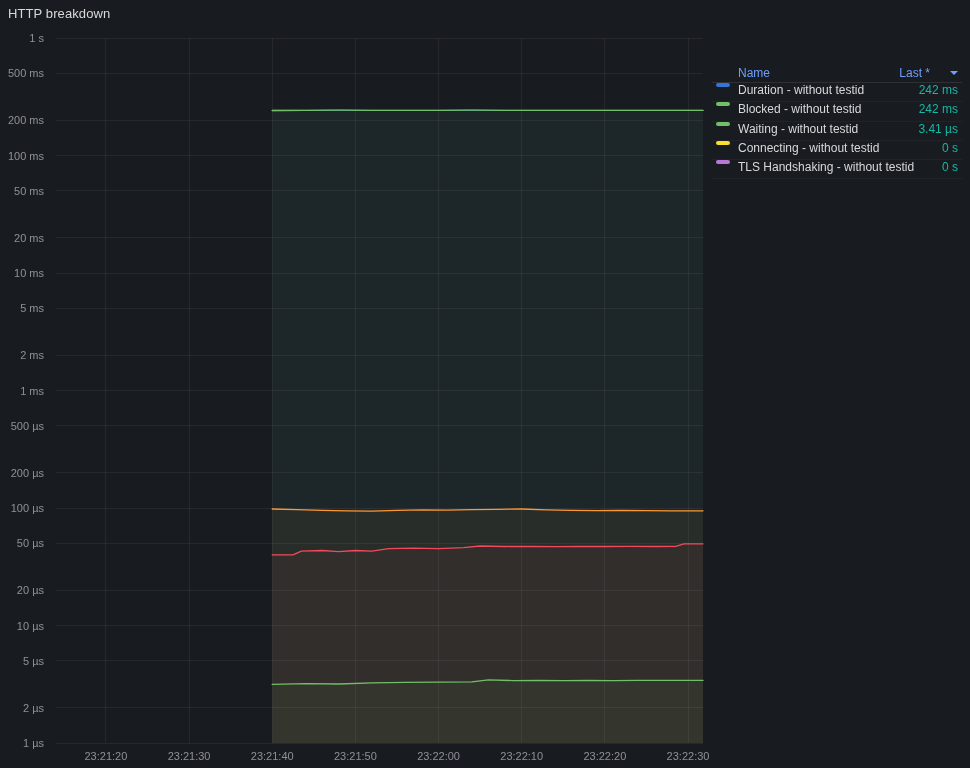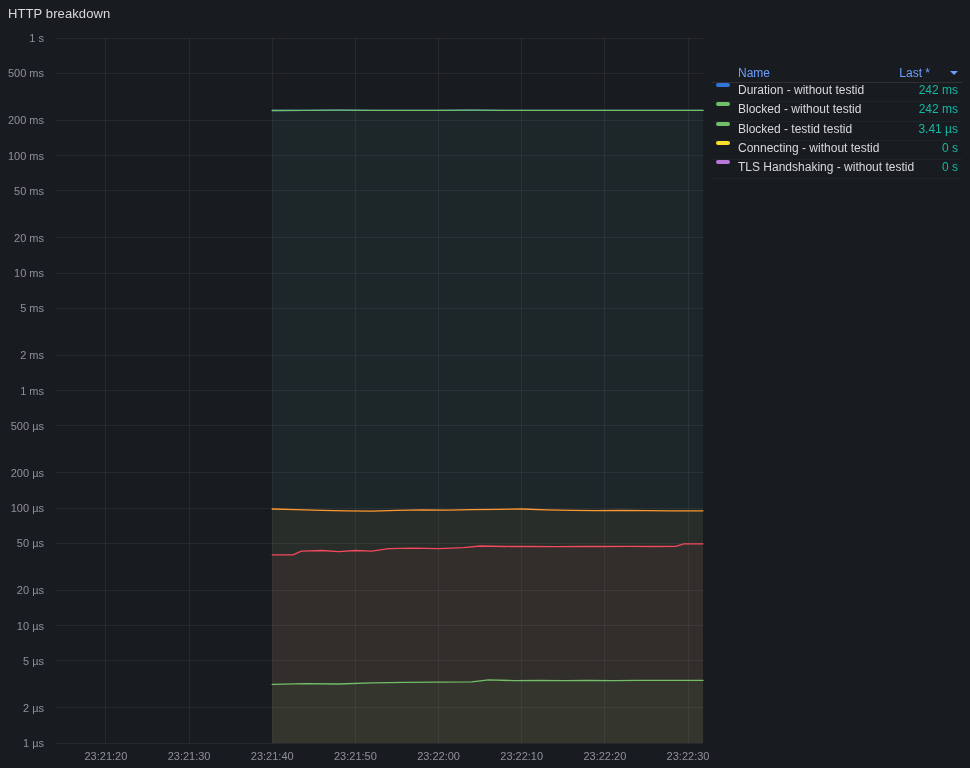--- a/index.html
+++ b/index.html
@@ -138,21 +138,21 @@
           <span class="legend-label">Duration - without testid</span>
           <span class="legend-value">242 ms</span>
         </div>
         <div class="legend-row">
           <span class="swatch" style="background: rgb(115, 191, 105);"></span>
           <span class="legend-label">Blocked - without testid</span>
           <span class="legend-value">242 ms</span>
         </div>
         <div class="legend-row">
           <span class="swatch" style="background: rgb(115, 191, 105);"></span>
-          <span class="legend-label">Blocked - testid testid</span>
+          <span class="legend-label">Waiting - without testid</span>
           <span class="legend-value">3.41 µs</span>
         </div>
         <div class="legend-row">
           <span class="swatch" style="background: rgb(250, 222, 42);"></span>
           <span class="legend-label">Connecting - without testid</span>
           <span class="legend-value">0 s</span>
         </div>
         <div class="legend-row">
           <span class="swatch" style="background: rgb(184, 119, 217);"></span>
           <span class="legend-label">TLS Handshaking - without testid</span>

